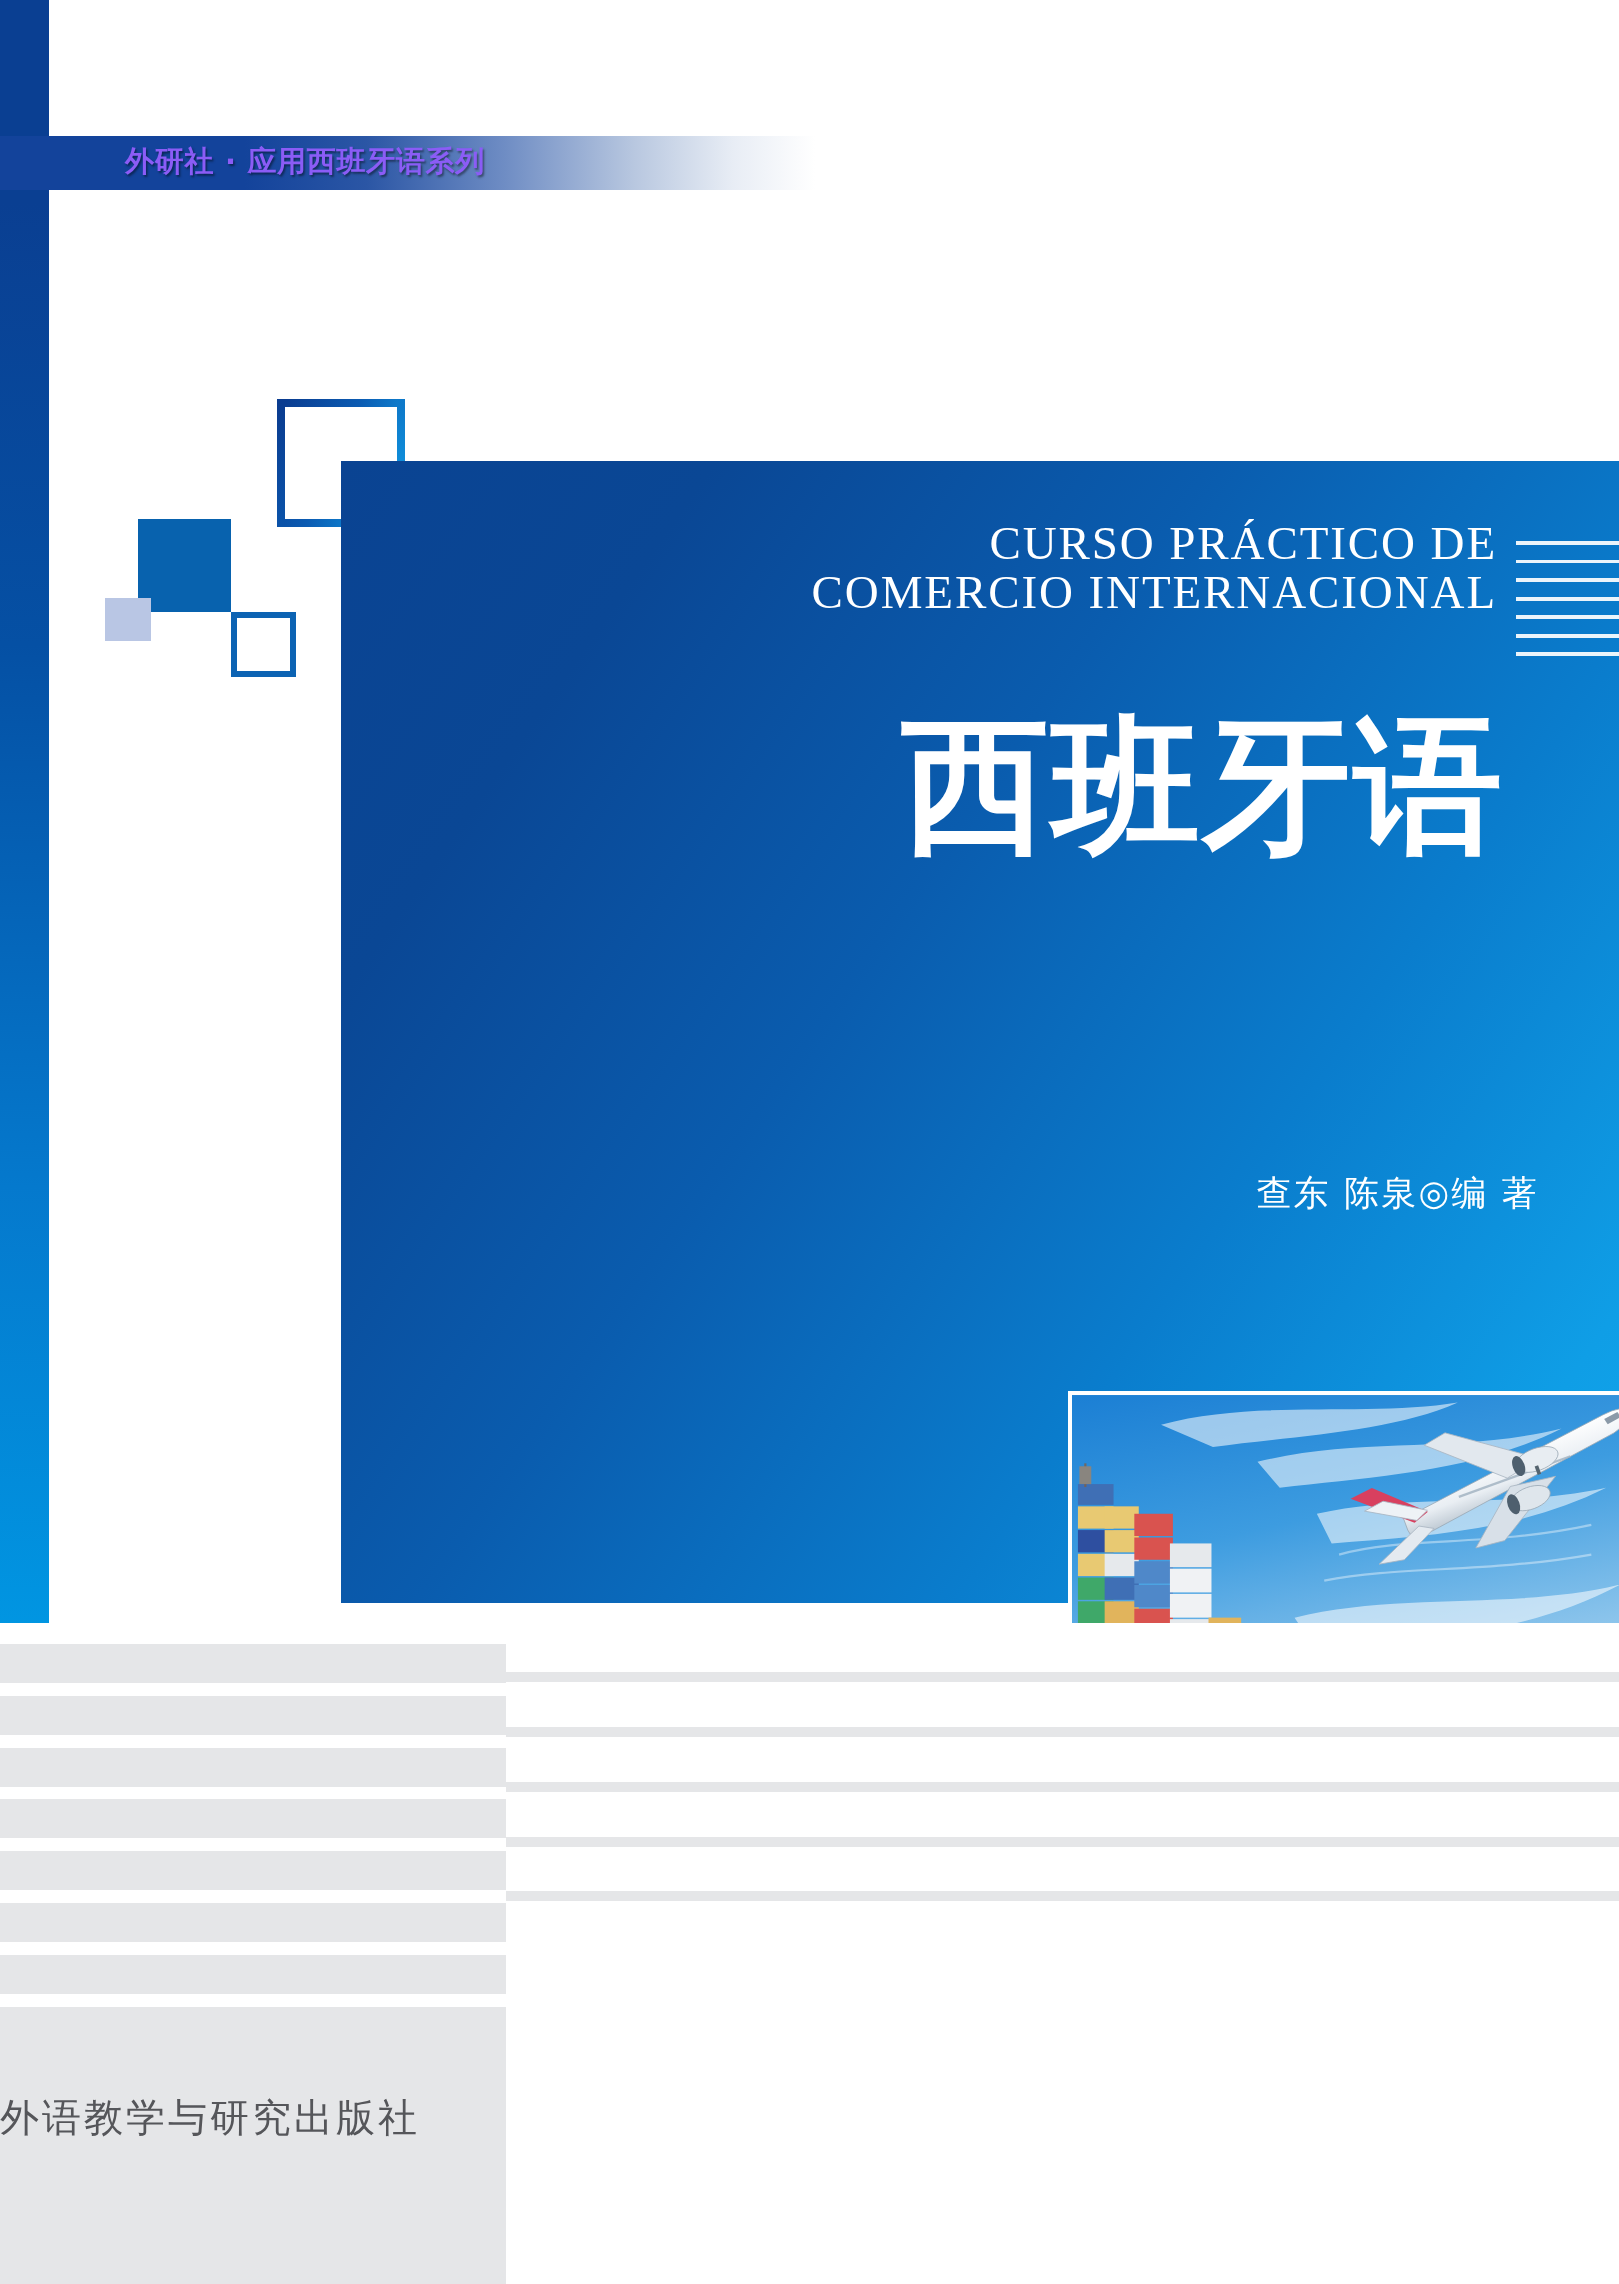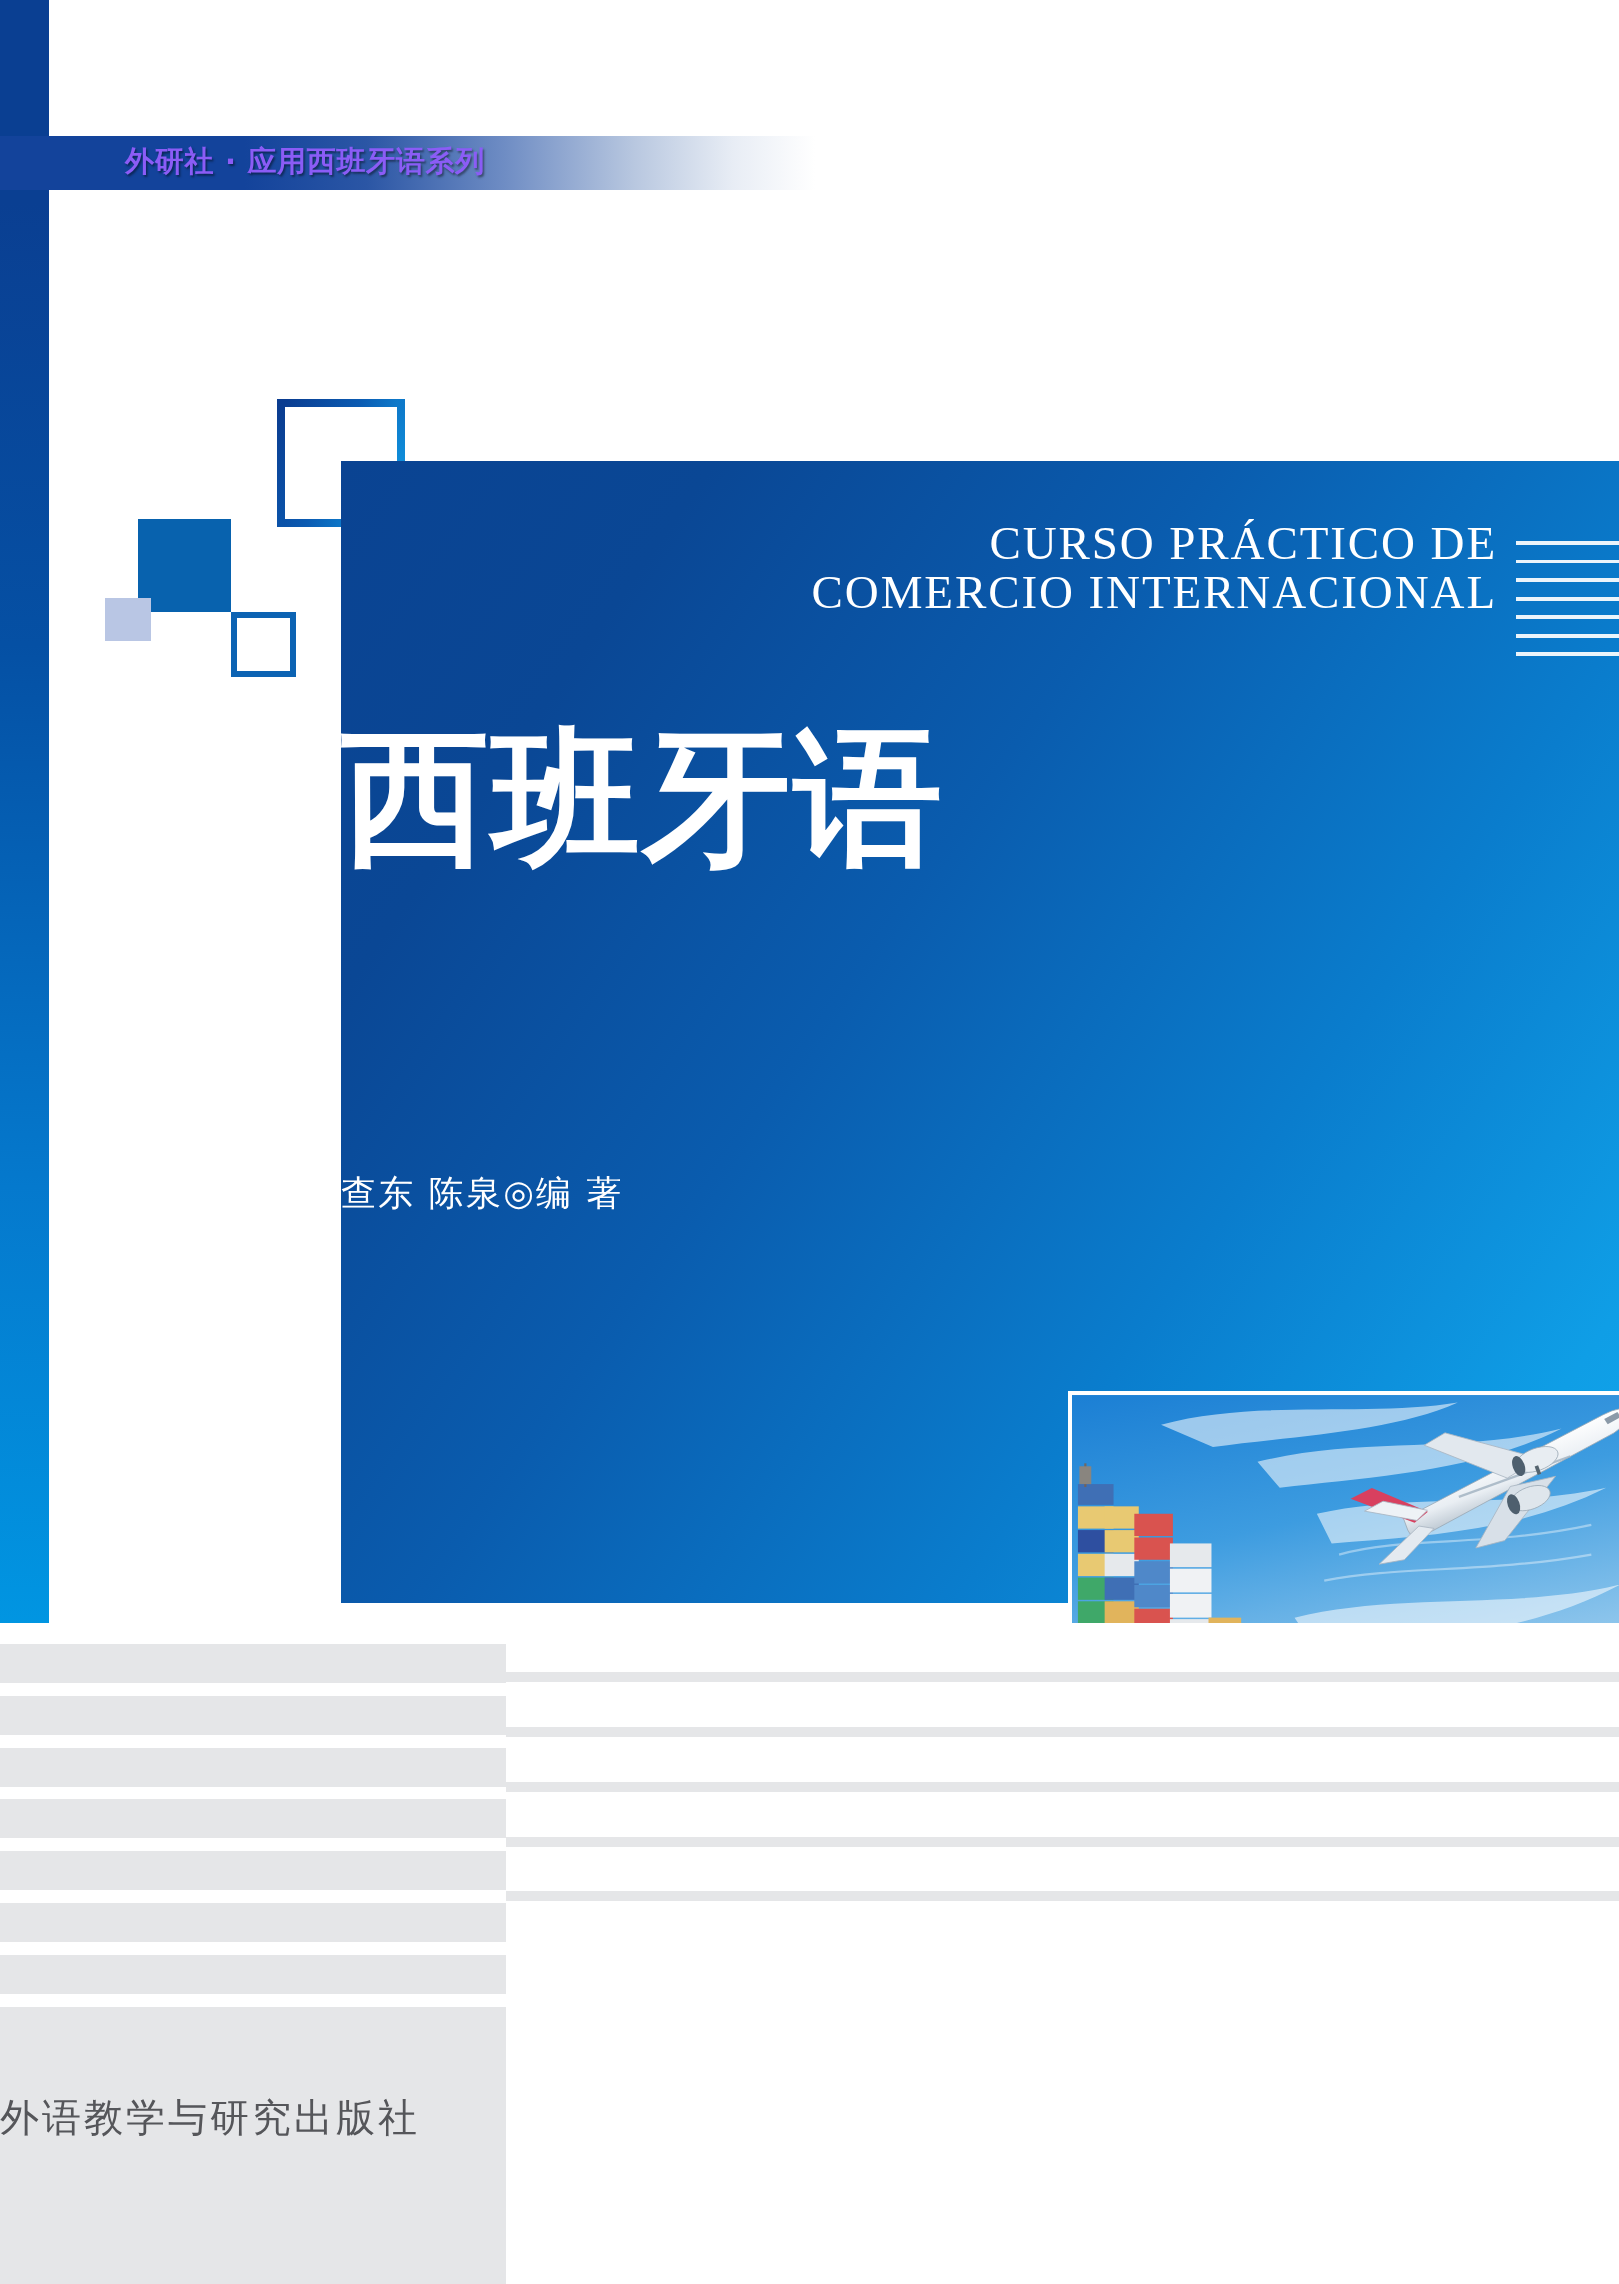--- a/index.html
+++ b/index.html
@@ -134,43 +134,45 @@
   }
   .es-title .l1 { display:block; }
   .es-title .l2 { display:block;padding-left:16px; }
 
   
   .cn-title {
     position: absolute;
     left: 341px;
     top: 708px;
     width: 1164px;
-    text-align: left;
+    text-align: right;
     color: #ffffff;
-    font-family: Liberation Sans, sans-serif;
+    font-family: Liberation Mono, monospace;
     font-weight: bold;
     font-size: 148px;
     line-height: 1.22;
     letter-spacing: 3px;
     white-space: nowrap;
   }
   .cn-title .l1 { display:block; }
   .cn-title .l2 { display:block; }
 
   
   .authors {
     position: absolute;
     left: 341px;
     top: 1170px;
     width: 1186px;
+    text-align: right;
     color: #ffffff;
     font-size: 35px;
     letter-spacing: 2.2px;
     font-family: "DejaVu Sans", "Liberation Sans", sans-serif;
     white-space: nowrap;
+    padding-left: 12px;
   }
 
   
   .photo {
     position: absolute;
     left: 1068px;
     top: 1391px;
     width: 552px;
     height: 472px;
     overflow: hidden;

